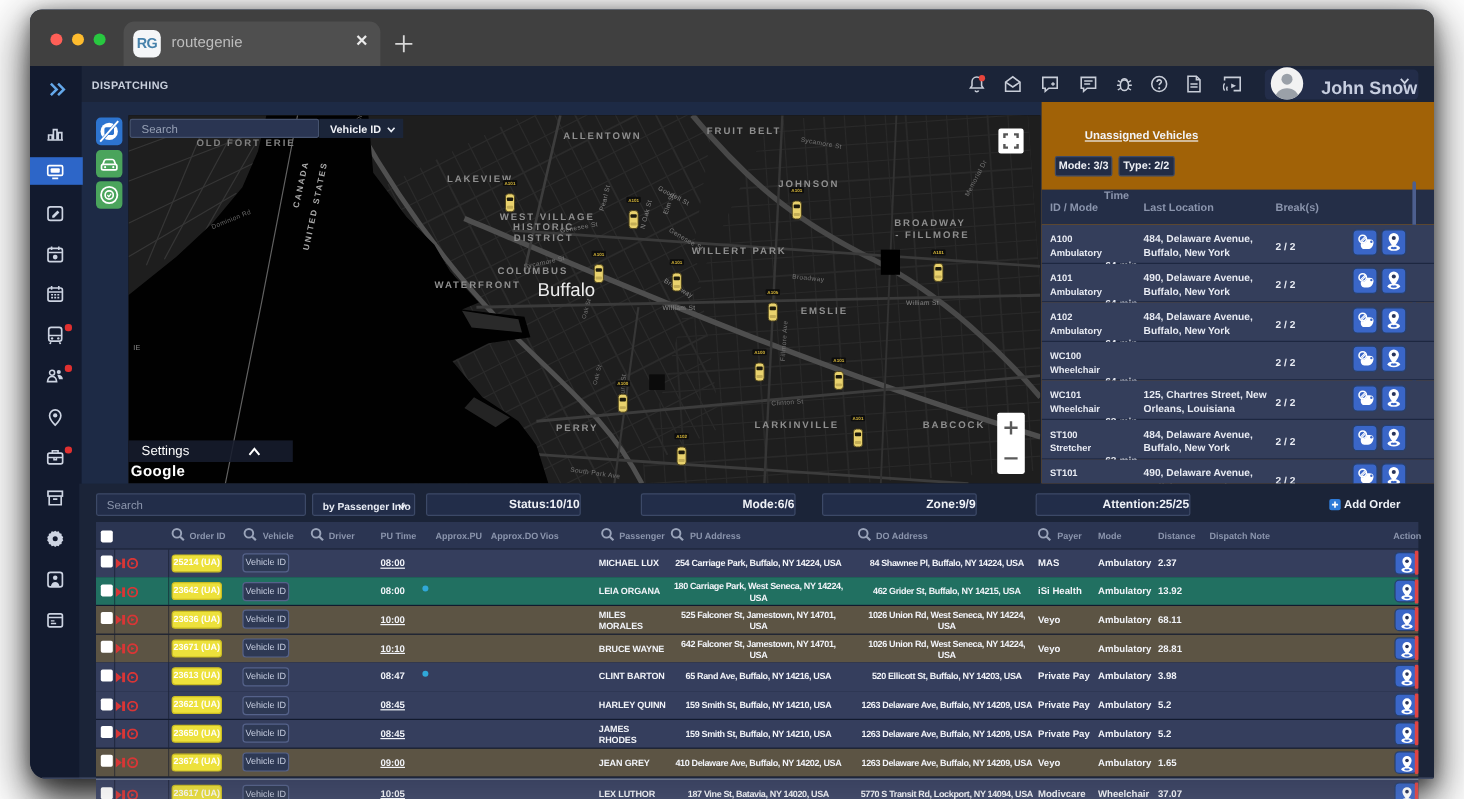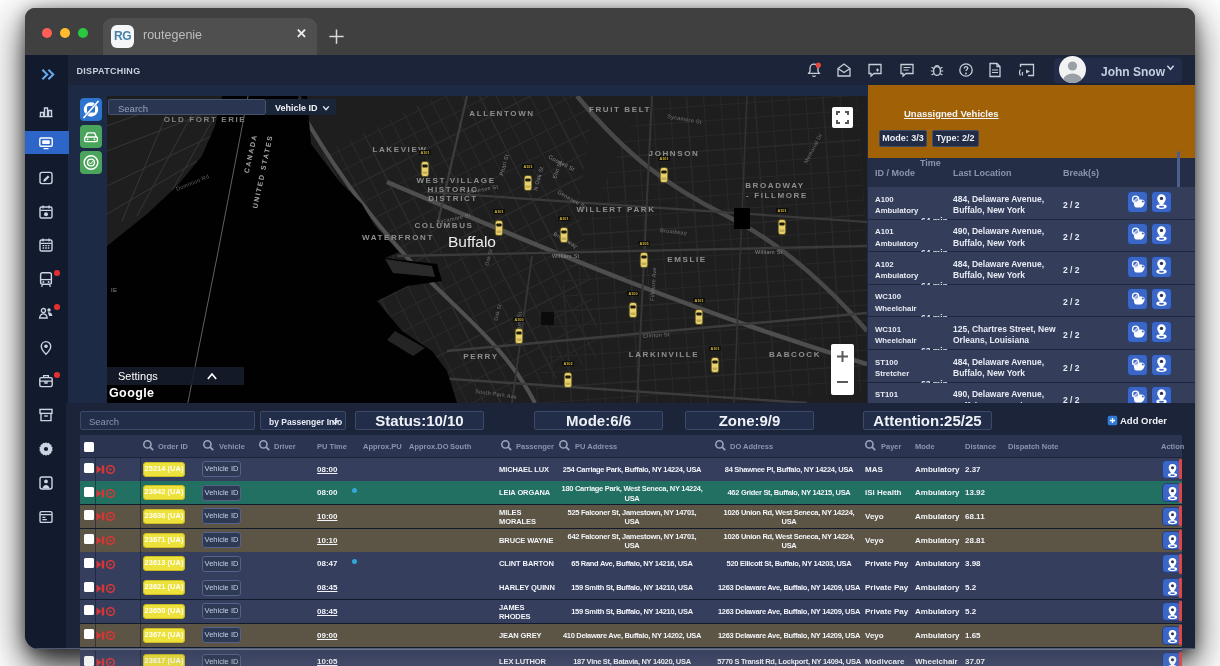--- a/index.html
+++ b/index.html
@@ -23,21 +23,21 @@
 #newtab { position:absolute; left:302px; top:19px; width:19px; height:19px; }
 
 
 #apphdr { position:absolute; left:0; top:47px; width:1170px; height:30px; background:#1b2438; }
 #sidebar { position:absolute; left:0; top:47px; width:42.5px; height:594px; background:#121a2e; }
 #dispatch { position:absolute; left:51.5px; top:57.5px; font-size:9px; font-weight:bold; letter-spacing:0.3px; color:#c9d0dd; }
 #collapse { position:absolute; left:15px; top:60px; width:16px; height:13px; }
 .hic { position:absolute; top:54px; width:16px; height:16px; }
 #userbox { position:absolute; left:1029px; top:49.5px; width:128px; height:25px; background:#232d49; border-radius:4px; }
 #avatar { position:absolute; left:5px; top:-1.5px; width:27px; height:27px; background:#f2f2f2; border-radius:50%; overflow:hidden; }
-#uname { position:absolute; left:47px; top:7px; font-size:12px; font-weight:bold; color:#c7cee0; }
+#uname { position:absolute; left:47px; top:7px; font-size:15px; font-weight:bold; color:#c7cee0; }
 #uchev { position:absolute; right:7px; top:5px; }
 
 
 .sic { position:absolute; left:13px; width:16px; height:16px; }
 #sisel { position:absolute; left:0px; top:123px; width:44px; height:23px; background:#2d66c8; }
 .reddot { position:absolute; width:5.5px; height:5.5px; background:#e03030; border-radius:50%; }
 
 
 #map { position:absolute; left:82px; top:88px; width:760px; height:307px; background:#161616; overflow:hidden; }
 .mb { position:absolute; left:55px; width:22px; height:23px; border-radius:4px; }
@@ -62,21 +62,21 @@
 .vtime { position:absolute; left:53px; top:12.5px; white-space:nowrap; font-size:8.5px; font-weight:bold;margin-top:16px; }
 .vloc { position:absolute; left:85px; top:6.5px; white-space:nowrap; font-size:8.5px; font-weight:bold; line-height:11.5px; width:152px; }
 .vbrk { position:absolute; left:195px; top:12.5px; font-size:8.5px; font-weight:bold; }
 .vbtn { position:absolute; top:3.5px; width:21px; height:22px; background:#3a66c8; border:1px solid #27406e; border-radius:4px; }
 
 
 #bottom { position:absolute; left:41px; top:395px; width:1129px; height:246px; background:#1b2438; }
 #bsearch { position:absolute; left:55px; top:403px; width:175px; height:19px; background:#222d49; border:1px solid #3c4967; border-radius:2px; color:#8d97ad; font-size:9.5px; padding:4px 0 0 8px; }
 #bsel { position:absolute; left:235px; top:403px; width:86px; height:19px; background:#222d49; border:1px solid #3c4967; border-radius:2px; white-space:nowrap; color:#e8ecf4; font-size:8.5px; font-weight:bold; padding:4.5px 0 0 8px; }
 .fbtn { position:absolute; top:403px; height:19px; width:129px; background:#222d49; border:1px solid #3c4967; border-radius:2px;
-  color:#eef1f6; font-size:15px; font-weight:bold; text-align:center; line-height:17px; }
+  color:#eef1f6; font-size:10px; font-weight:bold; text-align:right; line-height:17px; }
 #addorder { position:absolute; left:1095px; top:407px; color:#f0f3f8; font-size:9.5px; font-weight:bold; }
 #thead { position:absolute; left:55px; top:427px; width:1102px; height:22px; background:#2b3552; color:#8b95ad; font-size:7.5px; font-weight:bold; }
 .th { position:absolute; top:7px; }
 .mag { position:absolute; top:4px; width:13px; height:13px; }
 .trow { position:absolute; left:55px; width:1102px; height:23.2px; color:#f2f4f9; box-shadow:0 1px 0 #121a2e; }
 .trow::before { content:""; position:absolute; left:14.5px; top:0; width:1px; height:100%; background:rgba(15,22,40,.5); }
 .trow::after { content:""; position:absolute; left:60px; top:0; width:1px; height:100%; background:rgba(15,22,40,.5); }
 .trow .cell { position:absolute; font-size:8px; font-weight:bold; line-height:9.5px; white-space:nowrap; }
 .trow .addr { font-size:7.5px; letter-spacing:-0.3px;text-align:center; }
 .trow .nm { font-size:7.5px; letter-spacing:-0.1px; }
@@ -807,21 +807,21 @@
           </svg>
           <span class="th" style="left:139px">Vehicle</span>
           <svg class="mag" style="left:178px" viewBox="0 0 13 13">
             <circle cx="5.4" cy="5.4" r="3.6" fill="none" stroke="#9aa4ba" stroke-width="1.6"></circle>
             <line x1="8.2" y1="8.2" x2="11.2" y2="11.2" stroke="#9aa4ba" stroke-width="1.8"></line>
           </svg>
           <span class="th" style="left:194px">Driver</span>
           <span class="th" style="left:237px">PU Time</span>
           <span class="th" style="left:283px">Approx.PU</span>
           <span class="th" style="left:329px">Approx.DO</span>
-          <span class="th" style="left:370px">South</span>
+          <span class="th" style="left:370px">Vios</span>
           <svg class="mag" style="left:420px" viewBox="0 0 13 13">
             <circle cx="5.4" cy="5.4" r="3.6" fill="none" stroke="#9aa4ba" stroke-width="1.6"></circle>
             <line x1="8.2" y1="8.2" x2="11.2" y2="11.2" stroke="#9aa4ba" stroke-width="1.8"></line>
           </svg>
           <span class="th" style="left:436px">Passenger</span>
           <svg class="mag" style="left:478px" viewBox="0 0 13 13">
             <circle cx="5.4" cy="5.4" r="3.6" fill="none" stroke="#9aa4ba" stroke-width="1.6"></circle>
             <line x1="8.2" y1="8.2" x2="11.2" y2="11.2" stroke="#9aa4ba" stroke-width="1.8"></line>
           </svg>
           <span class="th" style="left:495px">PU Address</span>

